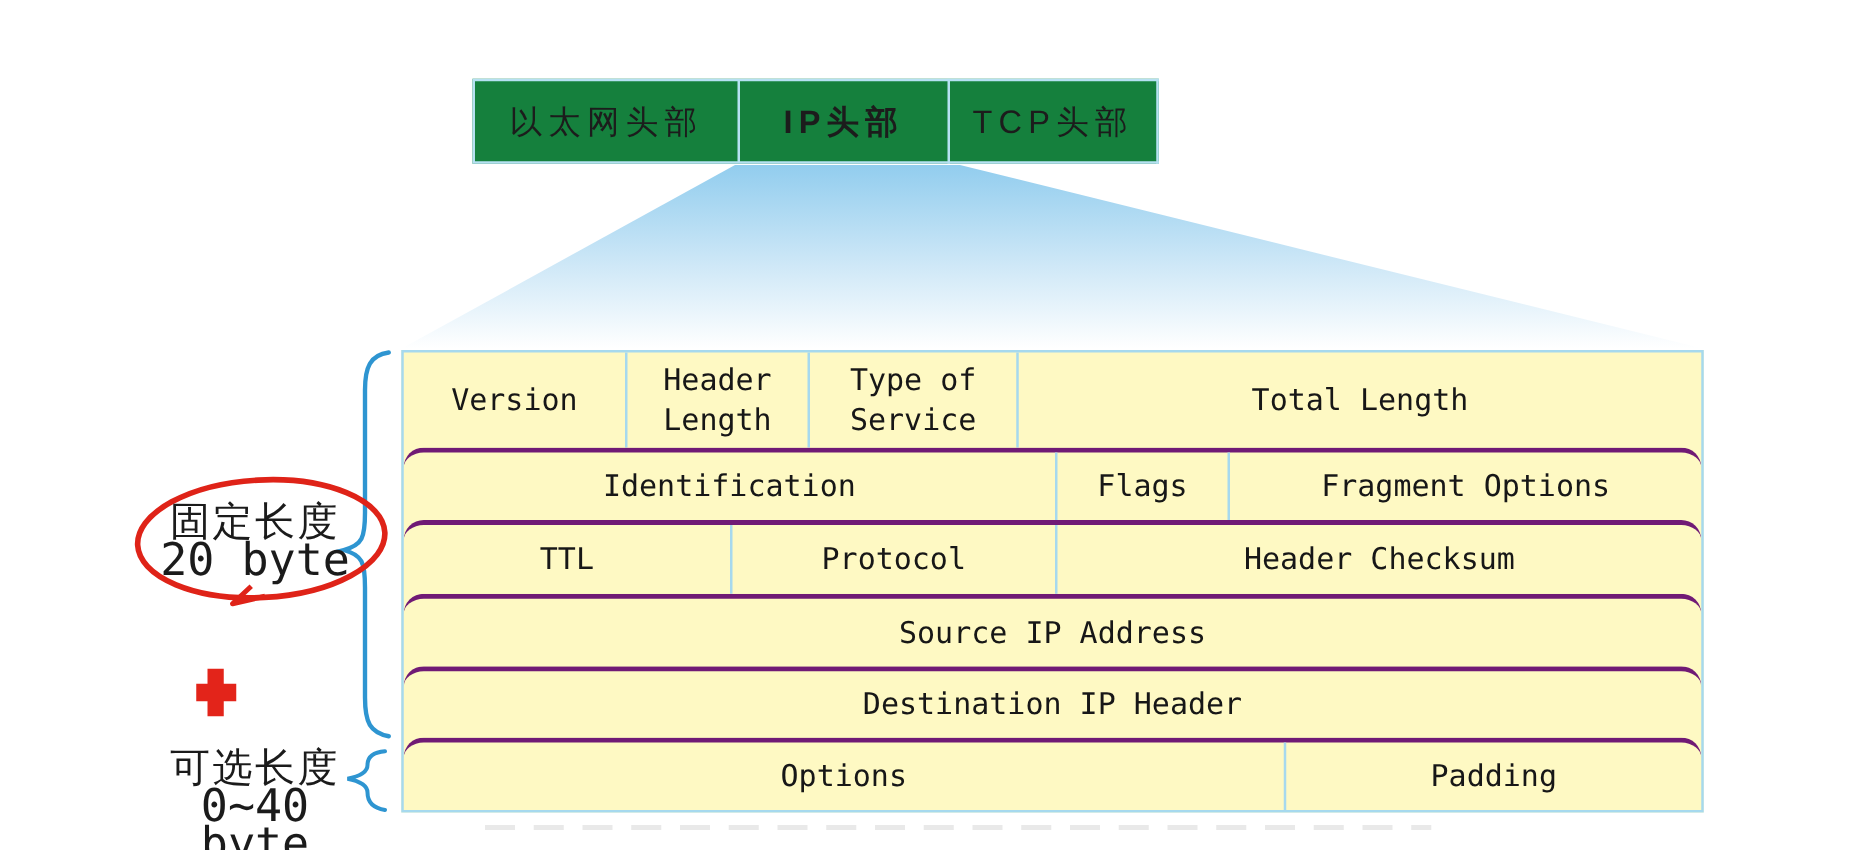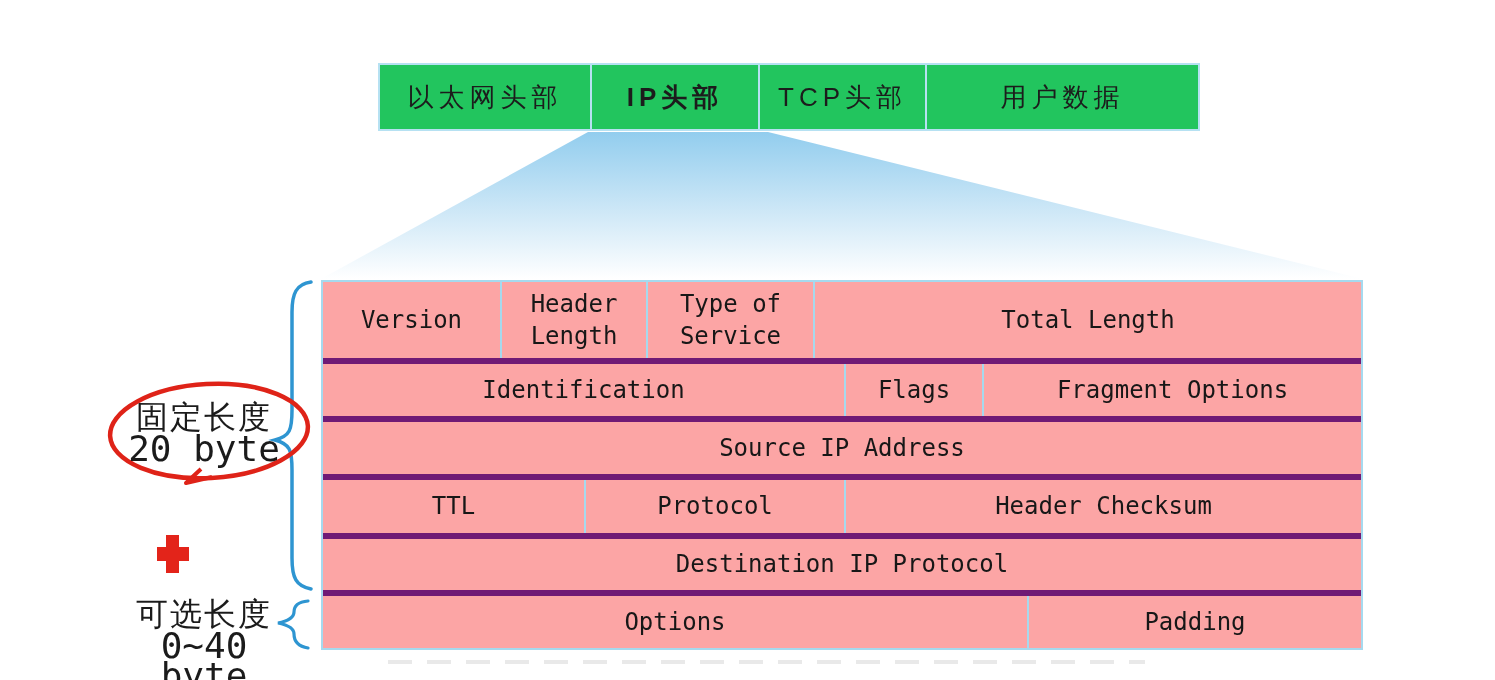--- a/index.html
+++ b/index.html
@@ -10,36 +10,36 @@
 
   
   .shapes { position:absolute; left:0; top:0; width:1495px; height:680px; }
 
   
   .frame-row {
     position:absolute; left:378px; top:47px; width:1040px; height:84px;
     display:flex; box-sizing:border-box;
   }
   .frame-cell {
-    box-sizing:border-box; background:#22c55e;
+    box-sizing:border-box; background:#15803d;
     border:2px solid #b6e1f2; border-left:none;
     display:flex; align-items:center; justify-content:center;
     font-size:26px; letter-spacing:5px; color:#1c1c1c; white-space:nowrap;margin-top:16px;
   }
   .frame-cell.first { border-left:2px solid #b6e1f2; }
   .frame-cell.bold { font-weight:bold; }
 
   
   .ip-table {
     position:absolute; left:321px; top:280px; width:1042px; height:370px;
-    box-sizing:border-box; border:2px solid #a6d9ee; background:#fca5a5;
+    box-sizing:border-box; border:2px solid #a6d9ee; background:#fef9c3;
     display:flex; flex-direction:column;
   }
   .ip-row { display:flex; box-sizing:border-box; }
-  .ip-row + .ip-row { border-top:6px solid #701a75; }
+  .ip-row + .ip-row { border-top:4px solid #701a75;border-radius:16px; }
   .ip-cell {
     box-sizing:border-box; border-left:2px solid #a6d9ee;
     display:flex; align-items:center; justify-content:center; text-align:center;
     font-family:"DejaVu Sans Mono","Liberation Mono",monospace;
     font-size:24px; line-height:1.35; color:#171717; padding:0 8px;
   }
   .ip-cell.first { border-left:none; }
   .grow { flex:1 1 auto; }
 
   
@@ -83,50 +83,49 @@
       <path d="M 212 477 L 186 483 L 201 469" fill="none" stroke="#df2318" stroke-width="4" stroke-linejoin="round"></path>
     </g>
 
     <path d="M166 535 H179 V547 H189 V561 H179 V573 H166 V561 H157 V547 H166 Z" fill="#e3241a"></path>
   </svg>
 
   <div class="frame-row">
     <div class="frame-cell first" style="width:214px">以太网头部</div>
     <div class="frame-cell bold" style="width:168px">IP头部</div>
     <div class="frame-cell" style="width:167px">TCP头部</div>
-    <div class="frame-cell" style="width:273px">用户数据</div>
   </div>
 
   <div class="ip-table">
 
     <div class="ip-row" style="height:76px">
       <div class="ip-cell first" style="width:177px">Version</div>
       <div class="ip-cell" style="width:146px">Header Length</div>
       <div class="ip-cell" style="width:167px">Type of Service</div>
       <div class="ip-cell grow">Total Length</div>
     </div>
 
     <div class="ip-row" style="height:58px">
       <div class="ip-cell first" style="width:521px">Identification</div>
       <div class="ip-cell" style="width:138px">Flags</div>
       <div class="ip-cell grow">Fragment Options</div>
     </div>
 
-    <div class="ip-row" style="height:58px">
-      <div class="ip-cell first grow">Source IP Address</div>
-    </div>
-
     <div class="ip-row" style="height:59px">
       <div class="ip-cell first" style="width:261px">TTL</div>
       <div class="ip-cell" style="width:260px">Protocol</div>
       <div class="ip-cell grow">Header Checksum</div>
     </div>
 
+    <div class="ip-row" style="height:58px">
+      <div class="ip-cell first grow">Source IP Address</div>
+    </div>
+
     <div class="ip-row" style="height:57px">
-      <div class="ip-cell first grow">Destination IP Protocol</div>
+      <div class="ip-cell first grow">Destination IP Header</div>
     </div>
 
     <div class="ip-row" style="height:58px">
       <div class="ip-cell first" style="width:704px">Options</div>
       <div class="ip-cell grow">Padding</div>
     </div>
 
   </div>
 
   <div class="side-label fixed-label">

